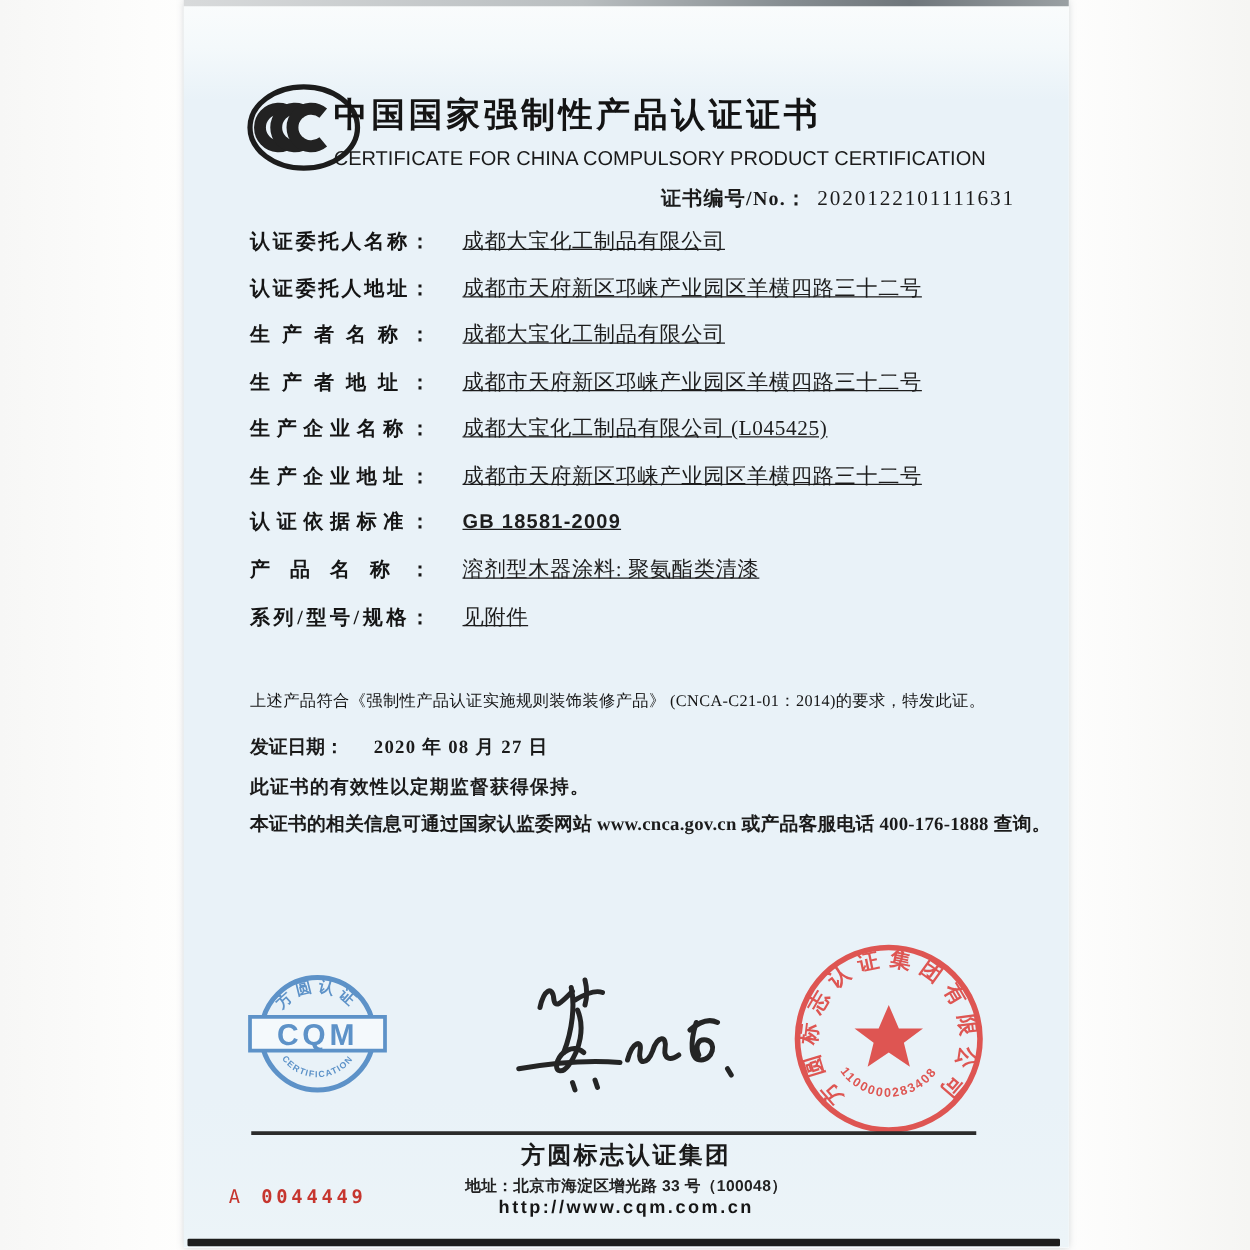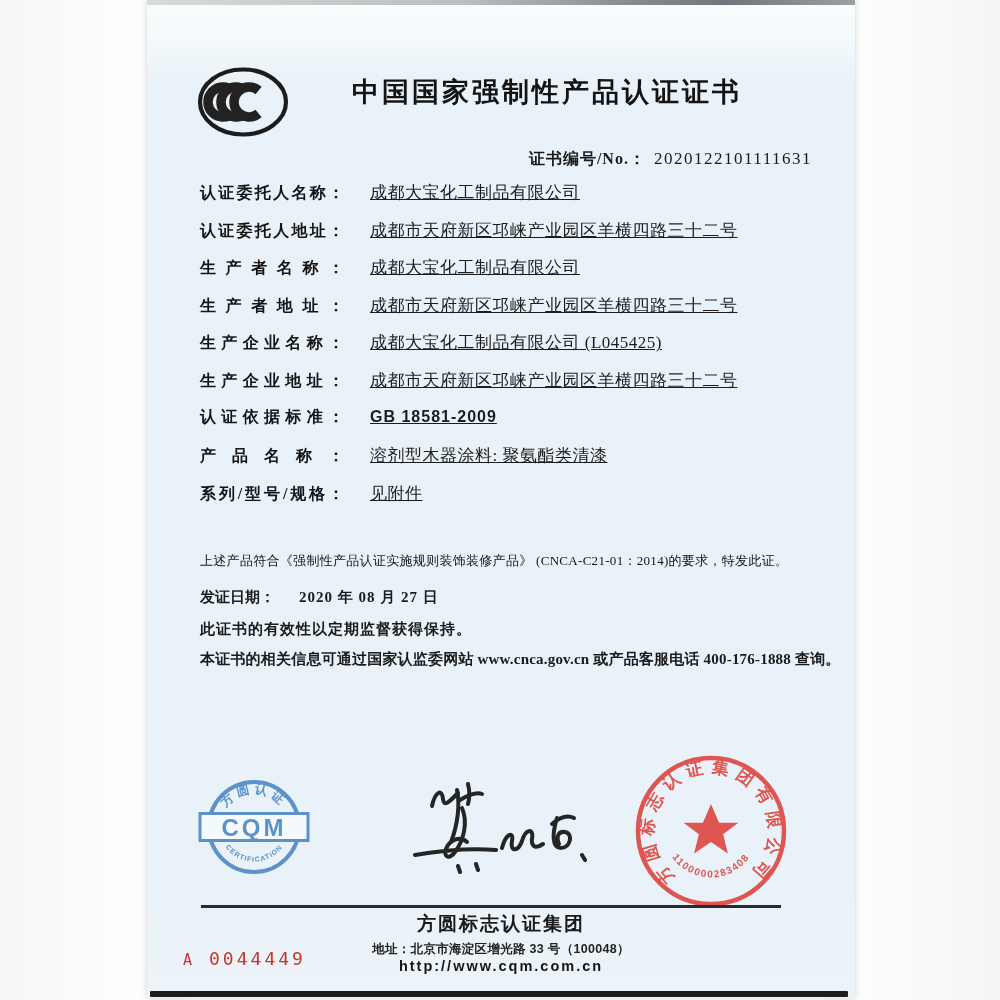--- a/index.html
+++ b/index.html
@@ -11,21 +11,21 @@
   .paper{
     position:absolute;left:147px;top:0;width:708px;height:998px;
     background:linear-gradient(180deg,#fafcfc 0px,#f4f9fb 38px,#e9f2f8 80px,#e9f2f8 88%,#ecf4f8 100%);
     box-shadow:0 0 6px rgba(120,130,135,.35);
   }
   .scan-top-edge{position:absolute;top:0;left:0;right:0;height:5px;
     background:linear-gradient(90deg,#d8dadb 0%,#b9bec0 45%,#868d91 68%,#6f767b 82%,#9aa0a3 100%);}
   .scan-bottom-edge{position:absolute;bottom:1px;left:3px;right:7px;height:6px;background:#1d1d1d;border-radius:1px;}
   .abs{position:absolute;}
   
-  .header{position:absolute;left:120px;right:28px;top:74px;text-align:center;}
+  .header{position:absolute;left:120px;right:28px;top:74px;}
   .title{font-size:27px;font-weight:600;letter-spacing:3px;color:#141414;white-space:nowrap;}
   .subtitle{margin-top:9px;font-family:"Liberation Sans","DejaVu Sans",sans-serif;
     font-size:16px;font-weight:500;letter-spacing:0;color:#1a1a1a;white-space:nowrap;}
   .certline{position:absolute;top:149px;right:43px;white-space:nowrap;}
   .certline .lbl{font-weight:700;font-size:16px;letter-spacing:1px;}
   .certline .val{font-size:17px;letter-spacing:1.5px;margin-left:8px;}
   
   .fields{position:absolute;left:53px;right:34px;top:181px;}
   .frow{height:37.6px;display:flex;align-items:baseline;white-space:nowrap;}
   .flabel{display:inline-block;width:144px;font-size:16px;font-weight:700;
@@ -43,39 +43,40 @@
   .divider{position:absolute;left:54px;top:905px;width:580px;height:2.5px;background:#2b2b2b;}
   .footer-org{position:absolute;left:0;right:0;top:911px;text-align:center;
     font-family:"Liberation Sans","DejaVu Sans",sans-serif;font-size:19px;font-weight:900;letter-spacing:2px;color:#1a1a1a;}
   .footer-addr{position:absolute;left:0;right:0;top:941px;text-align:center;
     font-family:"Liberation Sans","DejaVu Sans",sans-serif;font-size:12.5px;font-weight:600;letter-spacing:.3px;color:#222;}
   .footer-url{position:absolute;left:0;right:0;top:958px;text-align:center;
     font-family:"Liberation Sans","DejaVu Sans",sans-serif;font-size:14.5px;font-weight:800;letter-spacing:2px;color:#161616;}
   .serial{position:absolute;left:36px;top:948px;display:flex;align-items:baseline;color:#c6362f;
     font-family:"DejaVu Sans Mono","Liberation Mono",monospace;}
   .serial .pfx{font-size:15px;margin-right:16px;letter-spacing:1px;}
-  .serial .num{font-size:18px;letter-spacing:3px;font-weight:400;}
+  .serial .num{font-size:15px;letter-spacing:3px;font-weight:700;}
   svg text{user-select:none;}
 </style>
 </head>
 <body>
 
 <div class="paper">
 
   <div class="scan-top-edge"></div>
 
   <svg class="abs" style="left:47px;top:63px;" width="98" height="78" viewBox="0 0 98 78">
     <ellipse cx="49" cy="39" rx="43" ry="32.5" fill="none" stroke="#1c1c1c" stroke-width="4.2"></ellipse>
     <path d="M 38.6,50.5 A 15 15 0 1 1 38.6,27.5" fill="none" stroke="#222" stroke-width="9.5"></path>
     <path d="M 51.6,50.5 A 15 15 0 1 1 51.6,27.5" fill="none" stroke="#222" stroke-width="9.5"></path>
     <path d="M 64.6,50.5 A 15 15 0 1 1 64.6,27.5" fill="none" stroke="#222" stroke-width="9.5"></path>
   </svg>
 
   <div class="header">
     <div class="title">中国国家强制性产品认证证书</div>
+    <div class="subtitle">CERTIFICATE FOR CHINA COMPULSORY PRODUCT CERTIFICATION</div>
   </div>
 
   <div class="certline">
     <span class="lbl">证书编号/No.：</span><span class="val">2020122101111631</span>
   </div>
 
   <div class="fields">
     <div class="frow">
       <span class="flabel">认证委托人名称：</span>
       <span class="fvalue">成都大宝化工制品有限公司</span>

